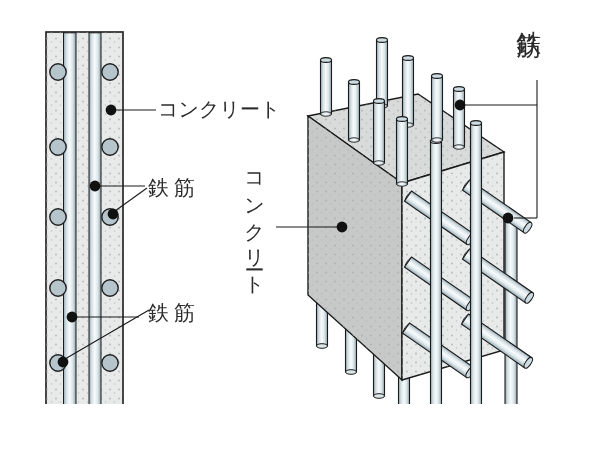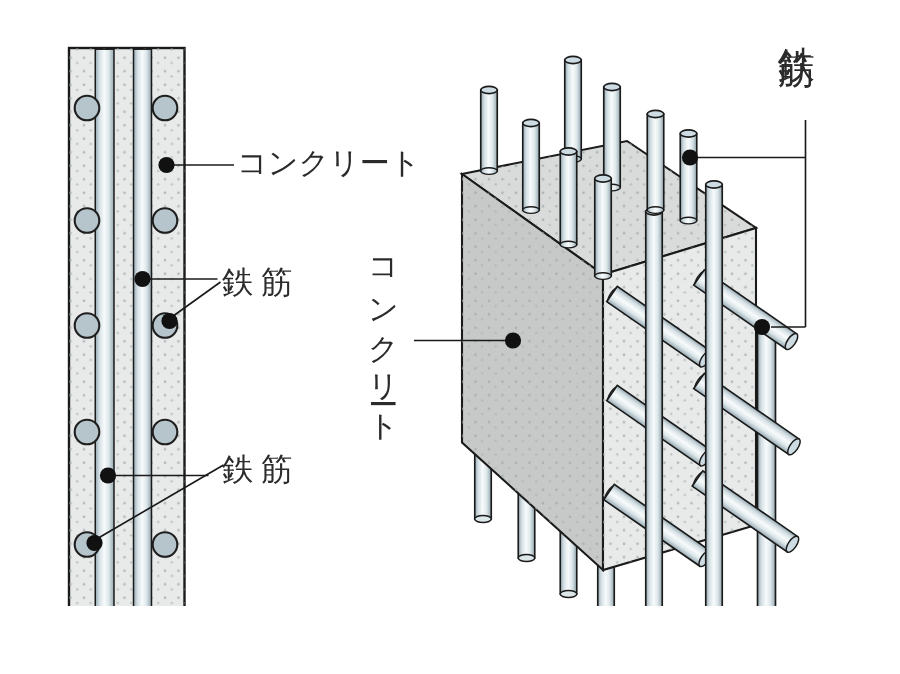--- a/index.html
+++ b/index.html
@@ -1,17 +1,17 @@
 <!DOCTYPE html>
 <html><head>
 <meta charset="utf-8">
 <style>
   html,body{margin:0;padding:0;background:#ffffff;}
   .stage{position:relative;width:600px;height:404px;background:#ffffff;overflow:hidden;
-         font-family:Liberation Serif, serif;}
+         font-family:Liberation Sans, sans-serif;}
   .stage svg{position:absolute;left:0;top:0;}
   .lbl{position:absolute;color:#2b2b2b;white-space:nowrap;line-height:1.05;}
   .lbl-h{font-size:20px;}
   .lbl-rebar{font-size:21px;letter-spacing:5px;}
   .lbl-v{writing-mode:vertical-rl;text-orientation:mixed;}
   #lbl-concrete-left{left:158px;top:99px;}
   #lbl-rebar-1{left:148px;top:177px;}
   #lbl-rebar-2{left:148px;top:302px;}
   #lbl-concrete-mid{left:244px;top:160px;font-size:20px;letter-spacing:2px;}
   #lbl-rebar-right{left:516px;top:11px;font-size:25px;letter-spacing:3px;}

